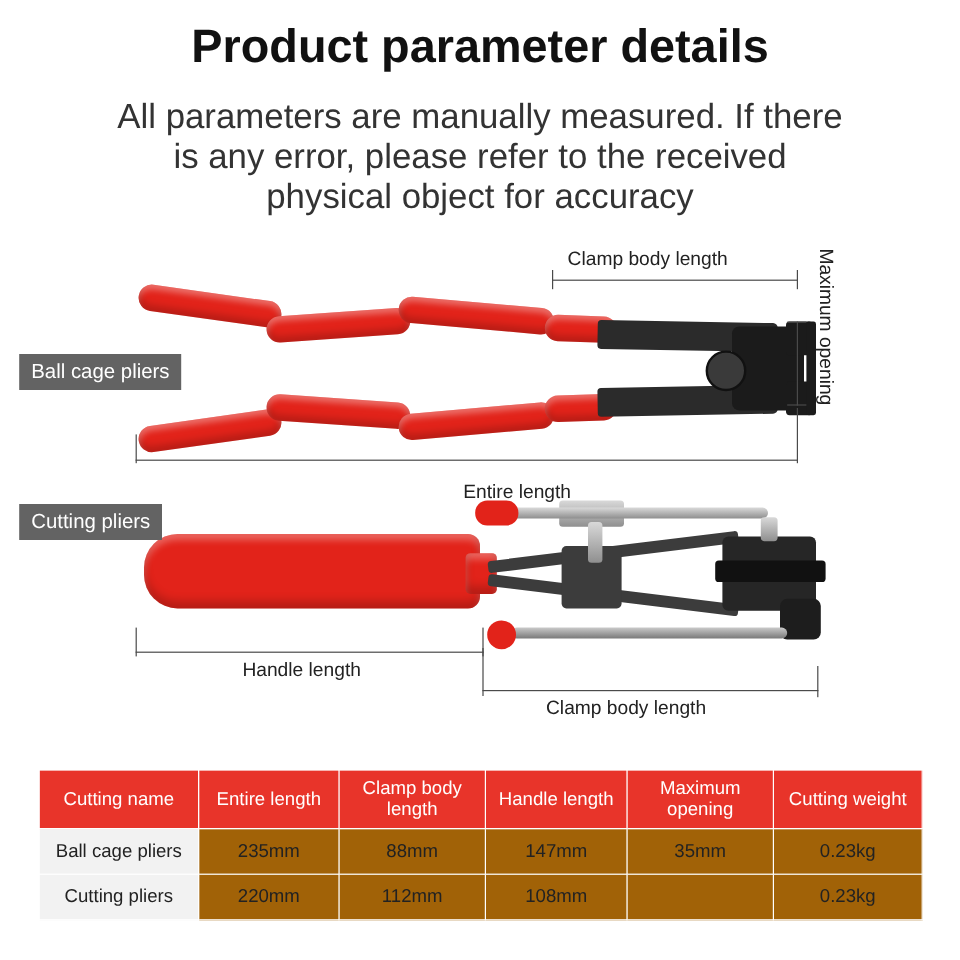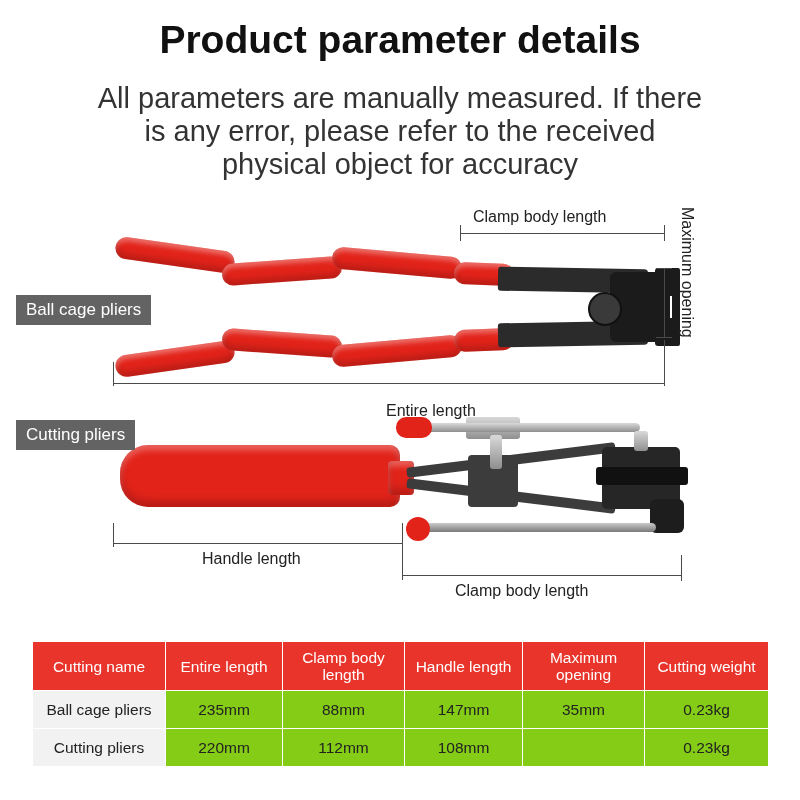--- a/index.html
+++ b/index.html
@@ -102,21 +102,21 @@
     color: #ffffff;
     font-size: 15.5px;
     font-weight: normal;
     text-align: center;
     padding: 7px 2px;
     border: 1px solid #ffffff;
     line-height: 17px;
     height: 42px;
   }
   tbody td {
-    background: #84cc16;
+    background: #a16207;
     color: #222222;
     font-size: 15.5px;
     text-align: center;
     padding: 9px 2px;
     border: 1px solid #ffffff;
     height: 38px;
   }
   tbody tr td:first-child { background: #f2f2f2; }
 
   

